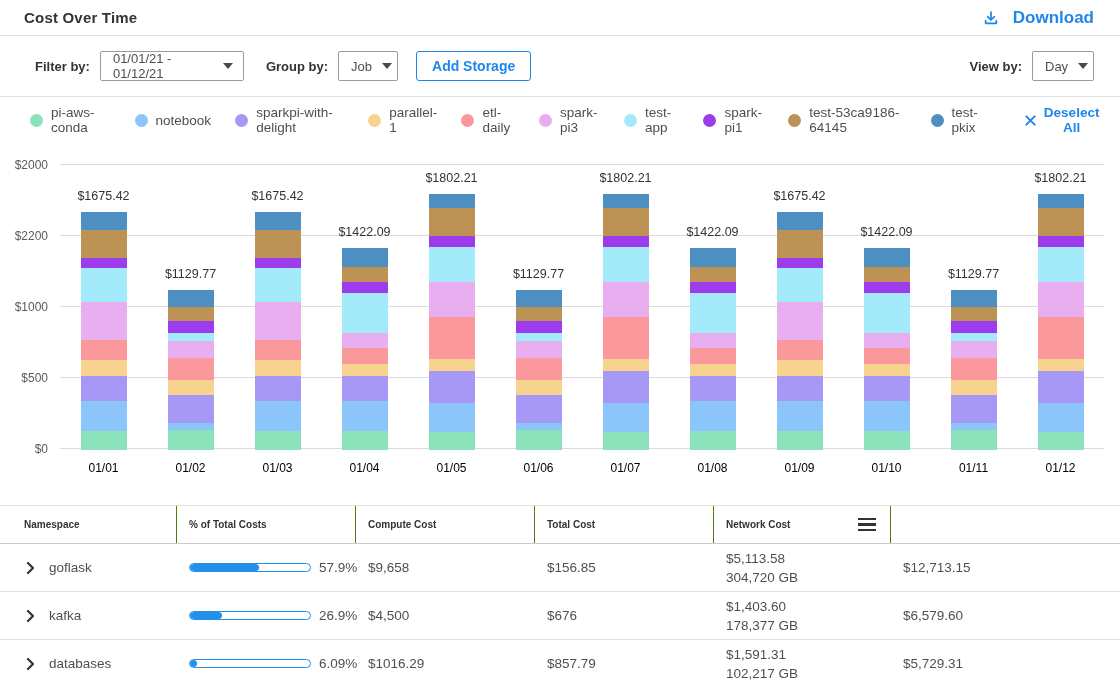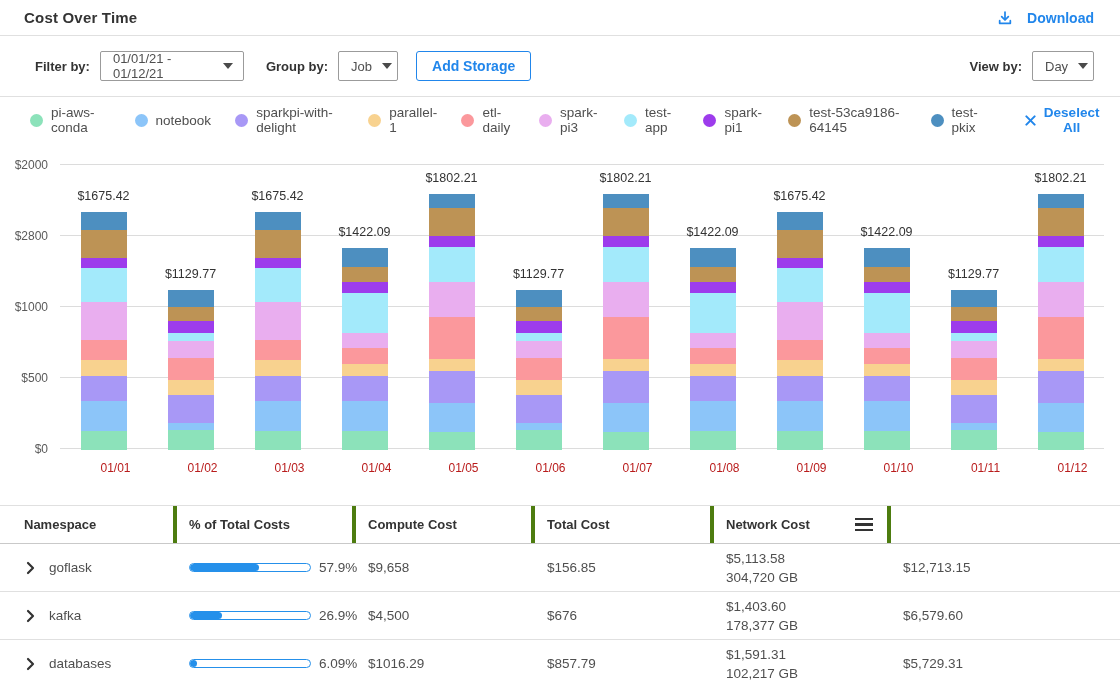--- a/index.html
+++ b/index.html
@@ -5,21 +5,21 @@
   * { margin:0; padding:0; box-sizing:border-box; }
   html,body { width:1120px; height:687px; overflow:hidden; background:#fff;
     font-family:"Liberation Sans", sans-serif; color:#4f4f4f; }
 
   
   .app-header { height:36px; display:flex; align-items:center;
     padding:0 26px 0 24px; border-bottom:1px solid #e0e0e0; }
   .app-title { font-size:15px; font-weight:bold; color:#333; letter-spacing:.2px; }
   .download-btn { margin-left:auto; display:flex; align-items:center; gap:14px;
     background:none; border:none; cursor:pointer;
-    color:#2186eb; font-size:14px; font-weight:bold; font-family:inherit; }
+    color:#2186eb; font-size:17px; font-weight:bold; font-family:inherit; }
 
   
   .filter-bar { height:61px; display:flex; align-items:center;
     padding:0 26px 0 35px; border-bottom:1px solid #e0e0e0; }
   .bar-label { font-size:13px; font-weight:bold; color:#333; margin-right:10px; }
   .select-box { height:30px; border:1px solid #9b9b9b; border-radius:2px;
     background:#fff; display:flex; align-items:center; gap:10px;
     padding:0 10px 0 12px; font-size:13px; color:#4f4f4f; cursor:pointer; }
   .caret { width:0; height:0; border-left:5px solid transparent;
     border-right:5px solid transparent; border-top:6px solid #4a4a4a; }
@@ -45,31 +45,31 @@
   .gridline { position:absolute; left:0; right:0; height:1px; background:#dcdcdc; }
   .ytick { position:absolute; left:-60px; width:48px; text-align:right;
     font-size:12px; color:#5a5a5a; }
   .bars { position:absolute; inset:0; display:flex; }
   .bar-slot { flex:1 1 0; position:relative; height:100%; }
   .bar-stack { position:absolute; bottom:-1px; left:50%; transform:translateX(-50%);
     width:46px; display:flex; flex-direction:column; justify-content:flex-end; }
   .bar-stack > div { width:100%; }
   .bar-value { position:absolute; left:0; width:100%; text-align:center;
     font-size:12.5px; font-weight:500; color:#333; white-space:nowrap; }
-  .xtick { position:absolute; bottom:-26px; left:12px; width:100%;
-    text-align:center; font-size:12px; color:#b91c1c; }
+  .xtick { position:absolute; bottom:-26px; left:0; width:100%;
+    text-align:center; font-size:12px; color:#000000; }
 
   
   .cost-table { margin-top:24px; border-top:1px solid #e0e0e0; }
   .t-header, .t-row { display:grid;
     grid-template-columns:177px 179px 179px 179px 177px 1fr;
     padding-right:12px; }
   .t-header { height:38px; border-bottom:1px solid #c9c9c9; }
-  .th { display:flex; align-items:center; font-size:13px; font-weight:bold;
-    color:#333; padding:0 12px; border-right:4px solid #4d7c0f; position:relative; }
+  .th { display:flex; align-items:center; font-size:10px; font-weight:bold;
+    color:#333; padding:0 12px; border-right:1px solid #4d7c0f; position:relative; }
   .th:first-child { padding-left:24px; }
   .menu-icon { margin-left:auto; display:flex; flex-direction:column; gap:3px;
     cursor:pointer; padding:2px; }
   .menu-icon span { display:block; width:18px; height:2.5px; background:#333; }
   .t-row { height:48px; border-bottom:1px solid #e0e0e0; align-items:center; }
   .td { font-size:13.5px; color:#4f4f4f; padding:0 12px; }
   .td.ns { display:flex; align-items:center; gap:14px; padding-left:26px;
     color:#4f4f4f; }
   .chev { display:flex; align-items:center; cursor:pointer; }
   .td.pct { display:flex; align-items:center; gap:8px; }
@@ -365,21 +365,21 @@
             <div style="height: 31.95px; background: rgb(168, 152, 246);"></div>
             <div style="height: 28.4px; background: rgb(140, 197, 249);"></div>
             <div style="height: 18.46px; background: rgb(140, 226, 186);"></div>
           </div>
           <div class="xtick">01/12</div>
         </div>
       </div>
   <div class="ytick" style="bottom: -7px;">$0</div>
       <div class="ytick" style="bottom: 64px;">$500</div>
       <div class="ytick" style="bottom: 135px;">$1000</div>
-      <div class="ytick" style="bottom: 206px;">$2800</div>
+      <div class="ytick" style="bottom: 206px;">$2200</div>
       <div class="ytick" style="bottom: 277px;">$2000</div>
     </div>
 </div>
 
 <div class="cost-table">
   <div class="t-header">
     <div class="th">Namespace</div>
     <div class="th">% of Total Costs</div>
     <div class="th">Compute Cost</div>
     <div class="th">Total Cost</div>

